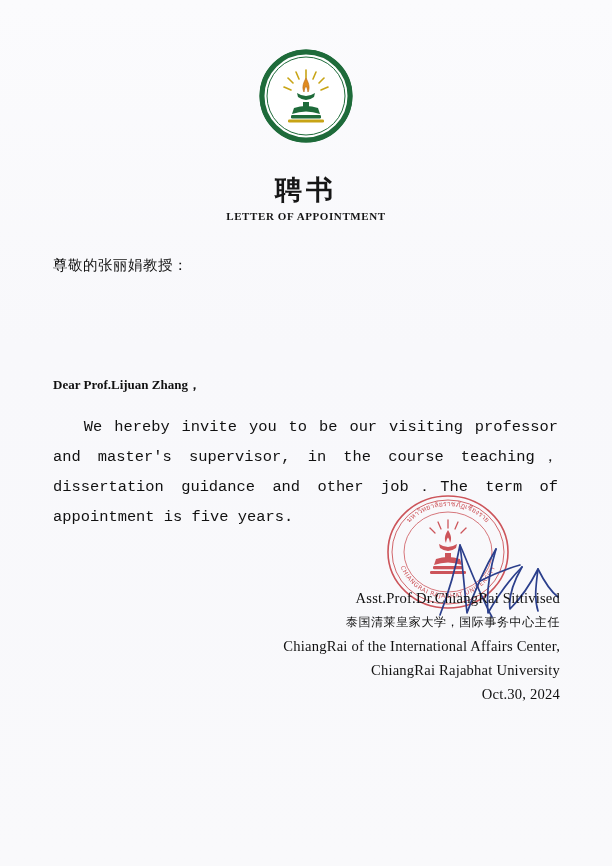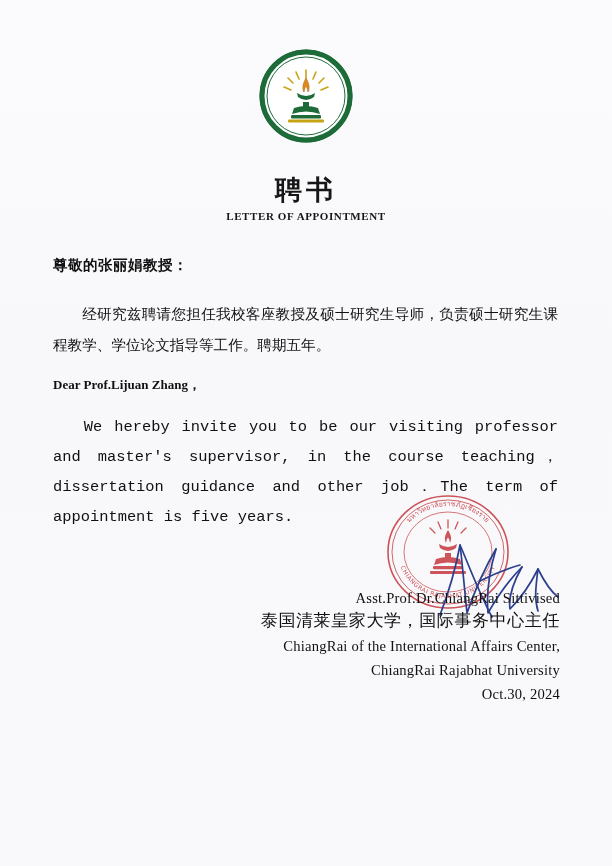--- a/index.html
+++ b/index.html
@@ -69,21 +69,21 @@
     color: #161616;
   }
 
   
   .salutation-cn {
     position: absolute;
     top: 232px;
     left: 15px;
     font-family: "DejaVu Sans", sans-serif;
     font-size: 14.5px;
-    font-weight: bold;
+    font-weight: normal;
     letter-spacing: 0.5px;
     color: #111;
   }
   .para-cn {
     position: absolute;
     top: 274px;
     left: 15px;
     width: 505px;
     font-family: "DejaVu Serif", serif;
     font-size: 14.6px;
@@ -144,22 +144,22 @@
     text-align: right;
   }
   .sig-line {
     font-family: "Liberation Serif", serif;
     font-size: 14.6px;
     line-height: 24px;
     color: #111;
     letter-spacing: 0.2px;
   }
   .sig-line.cn {
-    font-family: Liberation Mono, monospace;
-    font-size: 17px;
+    font-family: Liberation Sans, sans-serif;
+    font-size: 12px;
     letter-spacing: 0.6px;
   }
 </style>
 </head>
 <body>
 
 <div class="page">
   <div class="inner">
 
     <div class="crest-wrap">
@@ -195,21 +195,20 @@
           <rect x="33" y="67" width="30" height="3.4" rx="1.2" fill="#1e6b3a"></rect>
           <rect x="30" y="71.5" width="36" height="3" rx="1.2" fill="#c8a415"></rect>
         </svg>
       </div>
     </div>
 
     <div class="title-cn">聘书</div>
     <div class="title-en">LETTER OF APPOINTMENT</div>
 
     <div class="salutation-cn">尊敬的张丽娟教授：</div>
-    <div class="para-cn">经研究兹聘请您担任我校客座教授及硕士研究生导师，负责硕士研究生课程教学、学位论文指导等工作。聘期五年。</div>
 
     <div class="salutation-en">Dear Prof.Lijuan Zhang，</div>
     <div class="para-en">We hereby invite you to be our visiting professor and master's supervisor, in the course teaching，dissertation guidance and other job．The term of appointment is five years.</div>
 
     <div class="stamp">
       <svg width="148" height="136" viewBox="0 0 148 136" xmlns="http://www.w3.org/2000/svg">
         <g opacity="0.78" fill="none" stroke="#c0272d" stroke-width="1.6">
           <ellipse cx="74" cy="68" rx="60" ry="56"></ellipse>
           <ellipse cx="74" cy="68" rx="56" ry="52" stroke-width="0.9"></ellipse>
           <ellipse cx="74" cy="68" rx="44" ry="40" stroke-width="0.8"></ellipse>

